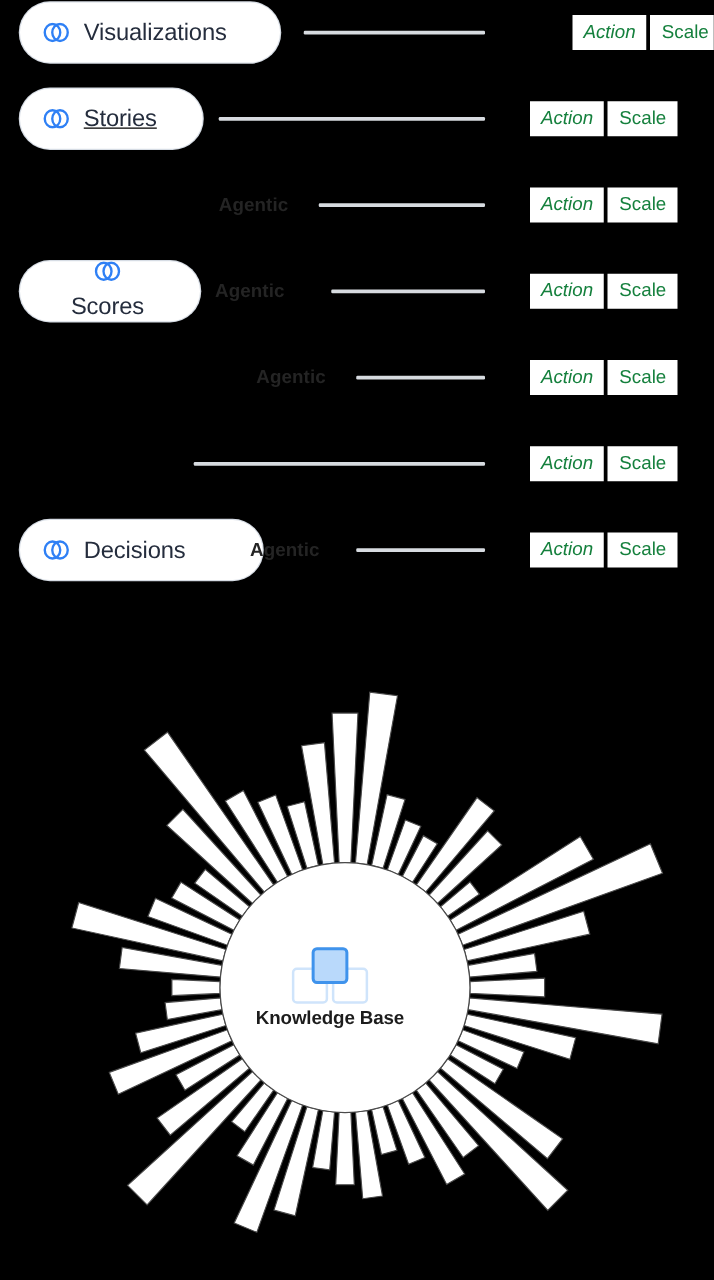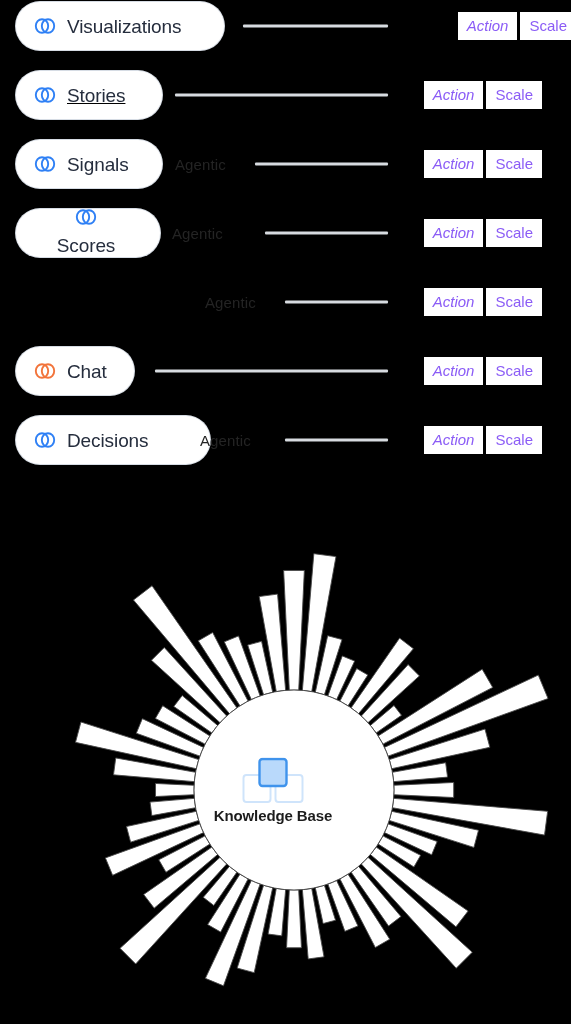--- a/index.html
+++ b/index.html
@@ -67,21 +67,21 @@
     color: #252d3d;
     white-space: nowrap;
     line-height: 1;
   }
 
   .agentic {
     position: absolute;
     top: 50%;
     transform: translateY(-50%);
     font-size: 15px;
-    font-weight: 400;
+    font-weight: 700;
     color: #242424;
     white-space: nowrap;
     letter-spacing: 0.1px;
   }
 
   .connector {
     position: absolute;
     top: 50%;
     transform: translateY(-50%);
     height: 3px;
@@ -93,37 +93,36 @@
     position: absolute;
     top: 50%;
     transform: translateY(-50%);
     right: 29px;
     display: flex;
     gap: 3px;
   }
 
   .badge {
     background: #ffffff;
-    color: #8b5cf6;
+    color: #15803d;
     font-size: 15px;
     line-height: 1;
     padding: 6px 9px 7px 9px;
     white-space: nowrap;
   }
   .badge.action { font-style: italic; }
   .badge.scale  { font-style: normal; }
 
   
   #radial-wrap {
     position: absolute;
     left: 0;
     top: 484px;
     width: 528px;
     height: 540px;
-    padding-left: 18px;
   }
   #radial-svg { display: block; }
 
   #kb-center {
     position: absolute;
     left: 50%;
     top: 306px;
     transform: translate(-50%, -50%);
     width: 200px;
     text-align: center;
@@ -171,27 +170,20 @@
           </svg>
           <span class="pill-label">Stories</span>
         </div>
         <div class="connector" style="left: 175px; width: 213px; background: rgb(215, 219, 224);"></div>
         <div class="badges">
           <div class="badge action">Action</div>
           <div class="badge scale">Scale</div>
         </div>
       </div>
       <div class="cap-row" style="top: 140px;">
-        <div class="pill" style="width: 146px;">
-          <svg class="pill-icon" viewBox="0 0 22 16">
-            <ellipse cx="8" cy="8" rx="6.2" ry="6.8" fill="none" stroke="#2f80f5" stroke-width="1.9"></ellipse>
-            <ellipse cx="14" cy="8" rx="6.2" ry="6.8" fill="none" stroke="#2f80f5" stroke-width="1.9"></ellipse>
-          </svg>
-          <span class="pill-label">Signals</span>
-        </div>
         <div class="agentic" style="left: 175px; color: rgb(36, 36, 36);">Agentic</div>
         <div class="connector" style="left: 255px; width: 133px; background: rgb(215, 219, 224);"></div>
         <div class="badges">
           <div class="badge action">Action</div>
           <div class="badge scale">Scale</div>
         </div>
       </div>
       <div class="cap-row" style="top: 209px;">
         <div class="pill" style="width: 144px; flex-direction: column;">
           <svg class="pill-icon" viewBox="0 0 22 16">
@@ -209,27 +201,20 @@
       </div>
       <div class="cap-row" style="top: 278px;">
         <div class="agentic" style="left: 205px; color: rgb(36, 36, 36);">Agentic</div>
         <div class="connector" style="left: 285px; width: 103px; background: rgb(215, 219, 224);"></div>
         <div class="badges">
           <div class="badge action">Action</div>
           <div class="badge scale">Scale</div>
         </div>
       </div>
       <div class="cap-row" style="top: 347px;">
-        <div class="pill" style="width: 118px;">
-          <svg class="pill-icon" viewBox="0 0 22 16">
-            <ellipse cx="8" cy="8" rx="6.2" ry="6.8" fill="none" stroke="#f2743b" stroke-width="1.9"></ellipse>
-            <ellipse cx="14" cy="8" rx="6.2" ry="6.8" fill="none" stroke="#f2743b" stroke-width="1.9"></ellipse>
-          </svg>
-          <span class="pill-label">Chat</span>
-        </div>
         <div class="connector" style="left: 155px; width: 233px; background: rgb(215, 219, 224);"></div>
         <div class="badges">
           <div class="badge action">Action</div>
           <div class="badge scale">Scale</div>
         </div>
       </div>
       <div class="cap-row" style="top: 416px;">
         <div class="pill" style="width: 194px;">
           <svg class="pill-icon" viewBox="0 0 22 16">
             <ellipse cx="8" cy="8" rx="6.2" ry="6.8" fill="none" stroke="#2f80f5" stroke-width="1.9"></ellipse>

